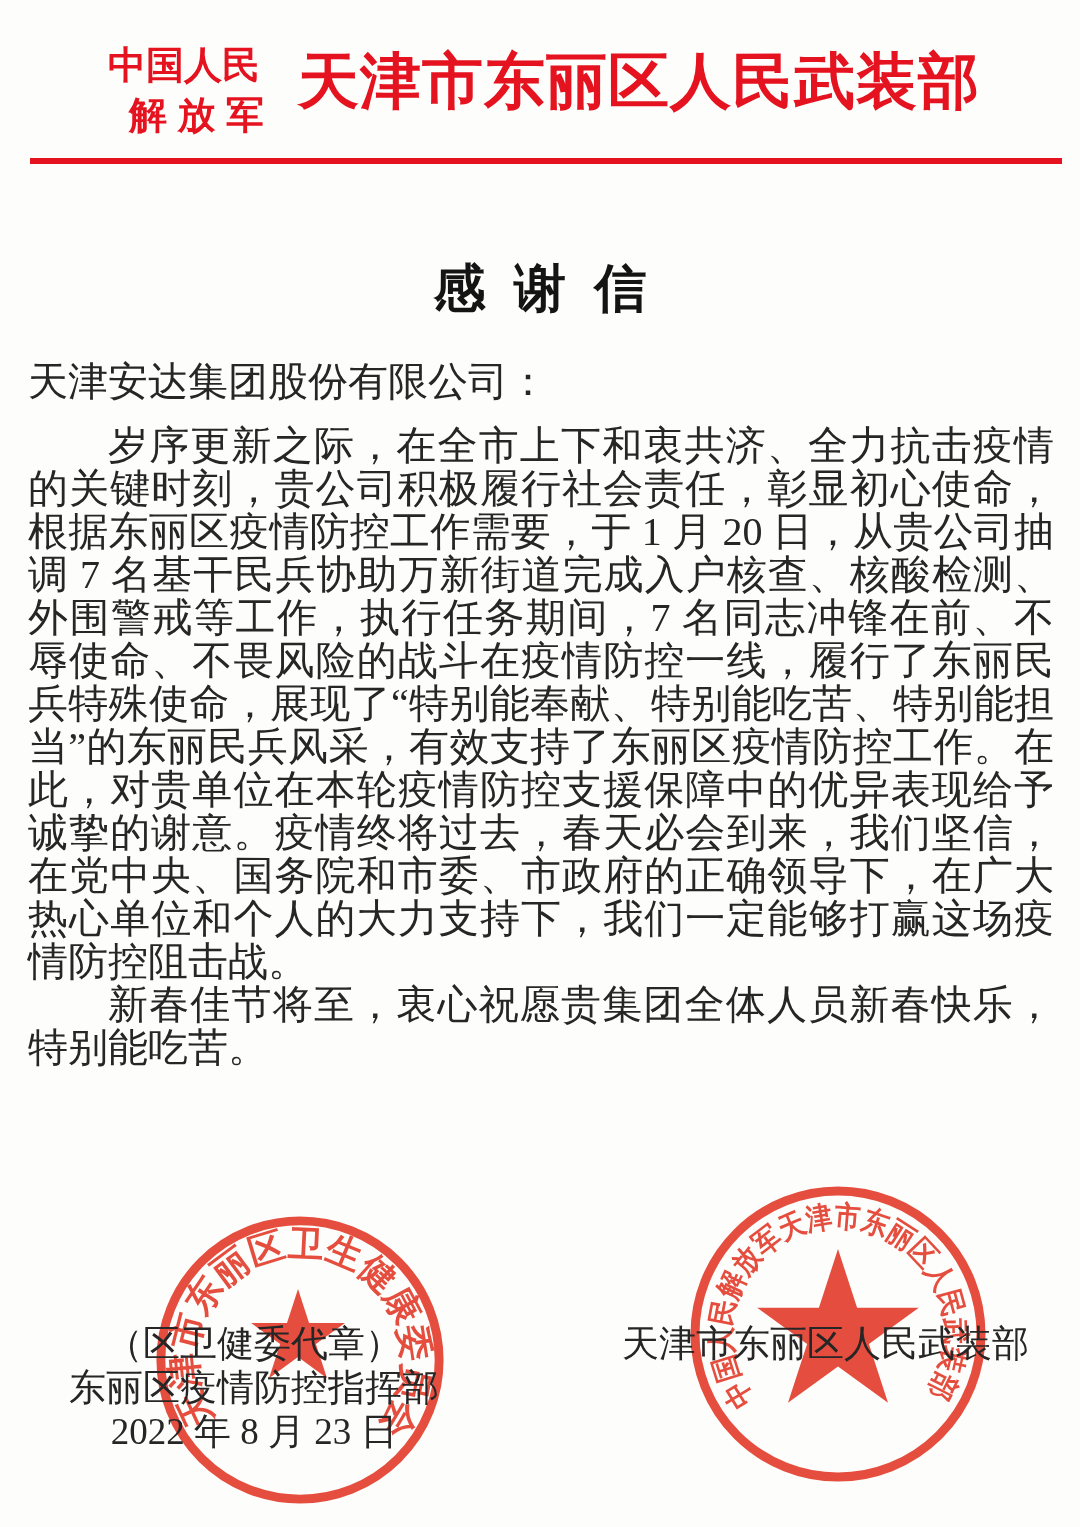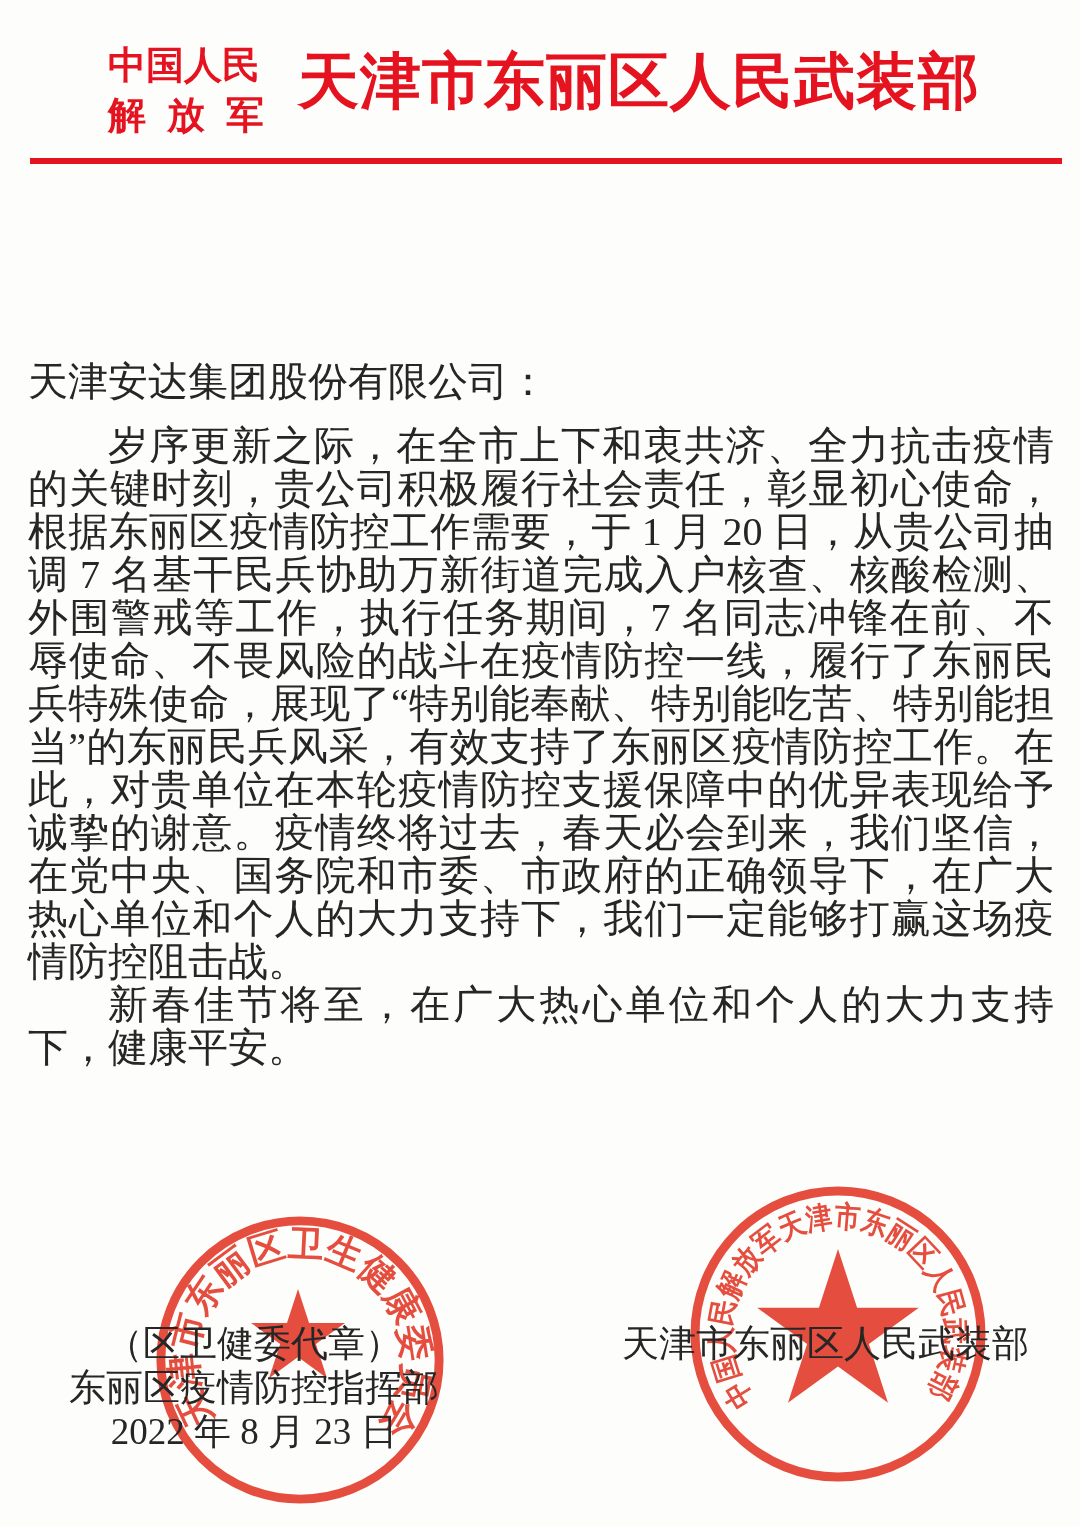--- a/index.html
+++ b/index.html
@@ -30,20 +30,21 @@
     top: 40px;
     width: 156px;
     color: var(--accent);
     font-weight: 700;
     font-size: 38px;
     line-height: 50px;
   }
   .org-small .justify-last {
     text-align: justify;
     text-align-last: justify;
+    margin-left: 21px;
   }
   .org-main {
     position: absolute;
     left: 298px;
     top: 44px;
     color: var(--accent);
     font-weight: 700;
     font-size: 61px;
     line-height: 76px;
     letter-spacing: 1px;
@@ -133,26 +134,27 @@
 
   <header>
     <div class="org-small">
       <div>中国人民</div>
       <div class="justify-last">解放军</div>
     </div>
     <div class="org-main">天津市东丽区人民武装部</div>
     <div class="red-rule"></div>
   </header>
 
+  <h1 class="letter-title">感谢信</h1>
 
   <div class="salutation">天津安达集团股份有限公司：</div>
 
   <div class="body-text">
     <p>岁序更新之际，在全市上下和衷共济、全力抗击疫情的关键时刻，贵公司积极履行社会责任，彰显初心使命，根据东丽区疫情防控工作需要，于 1 月 20 日，从贵公司抽调 7 名基干民兵协助万新街道完成入户核查、核酸检测、外围警戒等工作，执行任务期间，7 名同志冲锋在前、不辱使命、不畏风险的战斗在疫情防控一线，履行了东丽民兵特殊使命，展现了“特别能奉献、特别能吃苦、特别能担当”的东丽民兵风采，有效支持了东丽区疫情防控工作。在此，对贵单位在本轮疫情防控支援保障中的优异表现给予诚挚的谢意。疫情终将过去，春天必会到来，我们坚信，在党中央、国务院和市委、市政府的正确领导下，在广大热心单位和个人的大力支持下，我们一定能够打赢这场疫情防控阻击战。</p>
-    <p>新春佳节将至，在广大热心单位和个人的大力支持下，健康平安。</p>
+    <p>新春佳节将至，衷心祝愿贵集团全体人员新春快乐，特别能吃苦。</p>
   </div>
 
   <svg class="stamp stamp-left" viewBox="0 0 300 300" aria-hidden="true">
     <circle class="ring" cx="150" cy="150" r="141"></circle>
     <polygon class="star" transform="translate(148,128)" points="0,-50 11.2,-15.4 47.6,-15.5 18.1,5.9 29.4,40.5 0,19 -29.4,40.5 -18.1,5.9 -47.6,-15.5 -11.2,-15.4"></polygon>
     <path id="leftStampArc" d="M 64,210 A 105,105 0 1 1 236,210" fill="none"></path>
     <text>
       <textPath href="#leftStampArc" startOffset="0" textLength="468" lengthAdjust="spacingAndGlyphs">天津市东丽区卫生健康委员会</textPath>
     </text>
   </svg>

